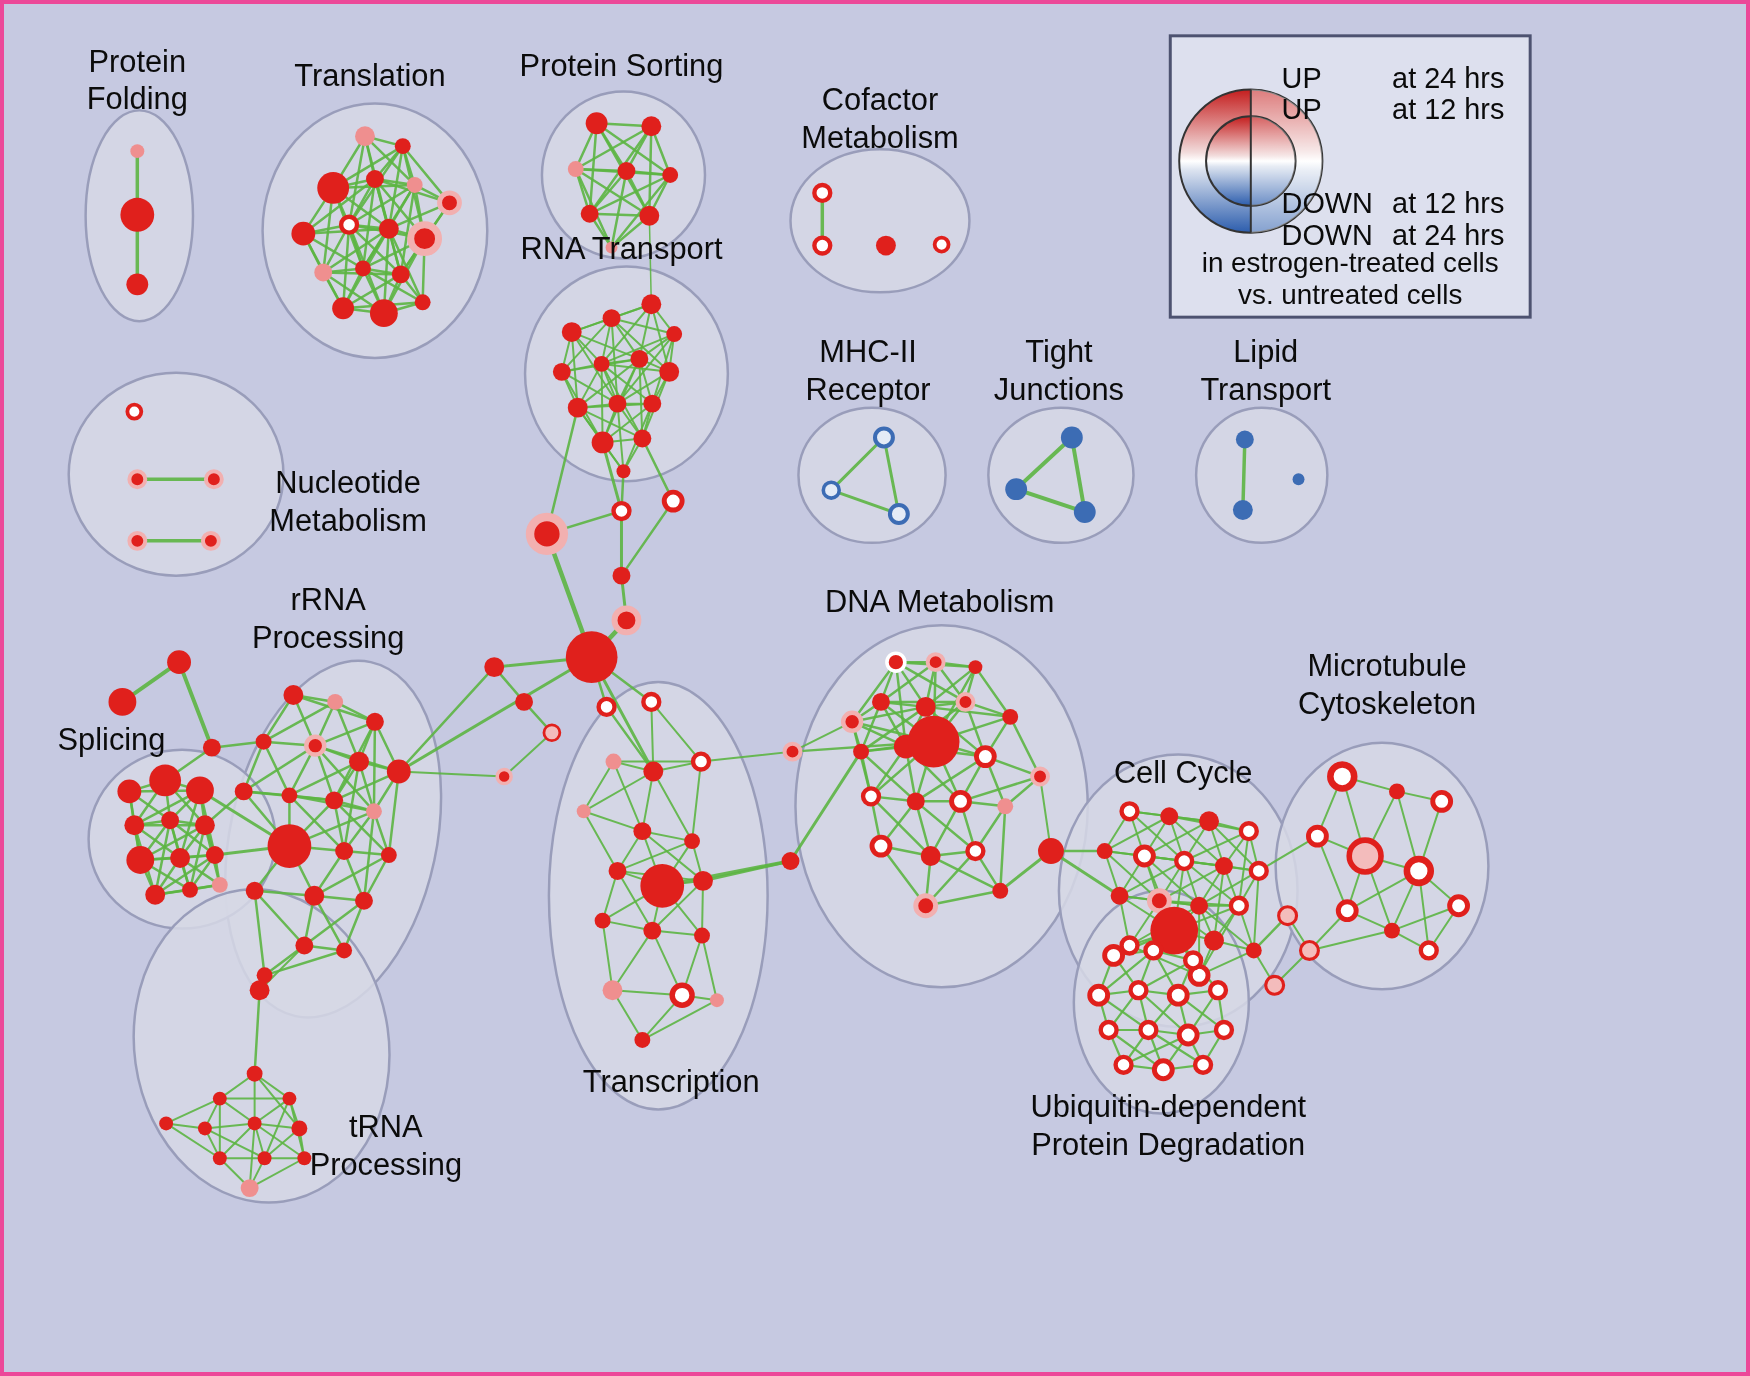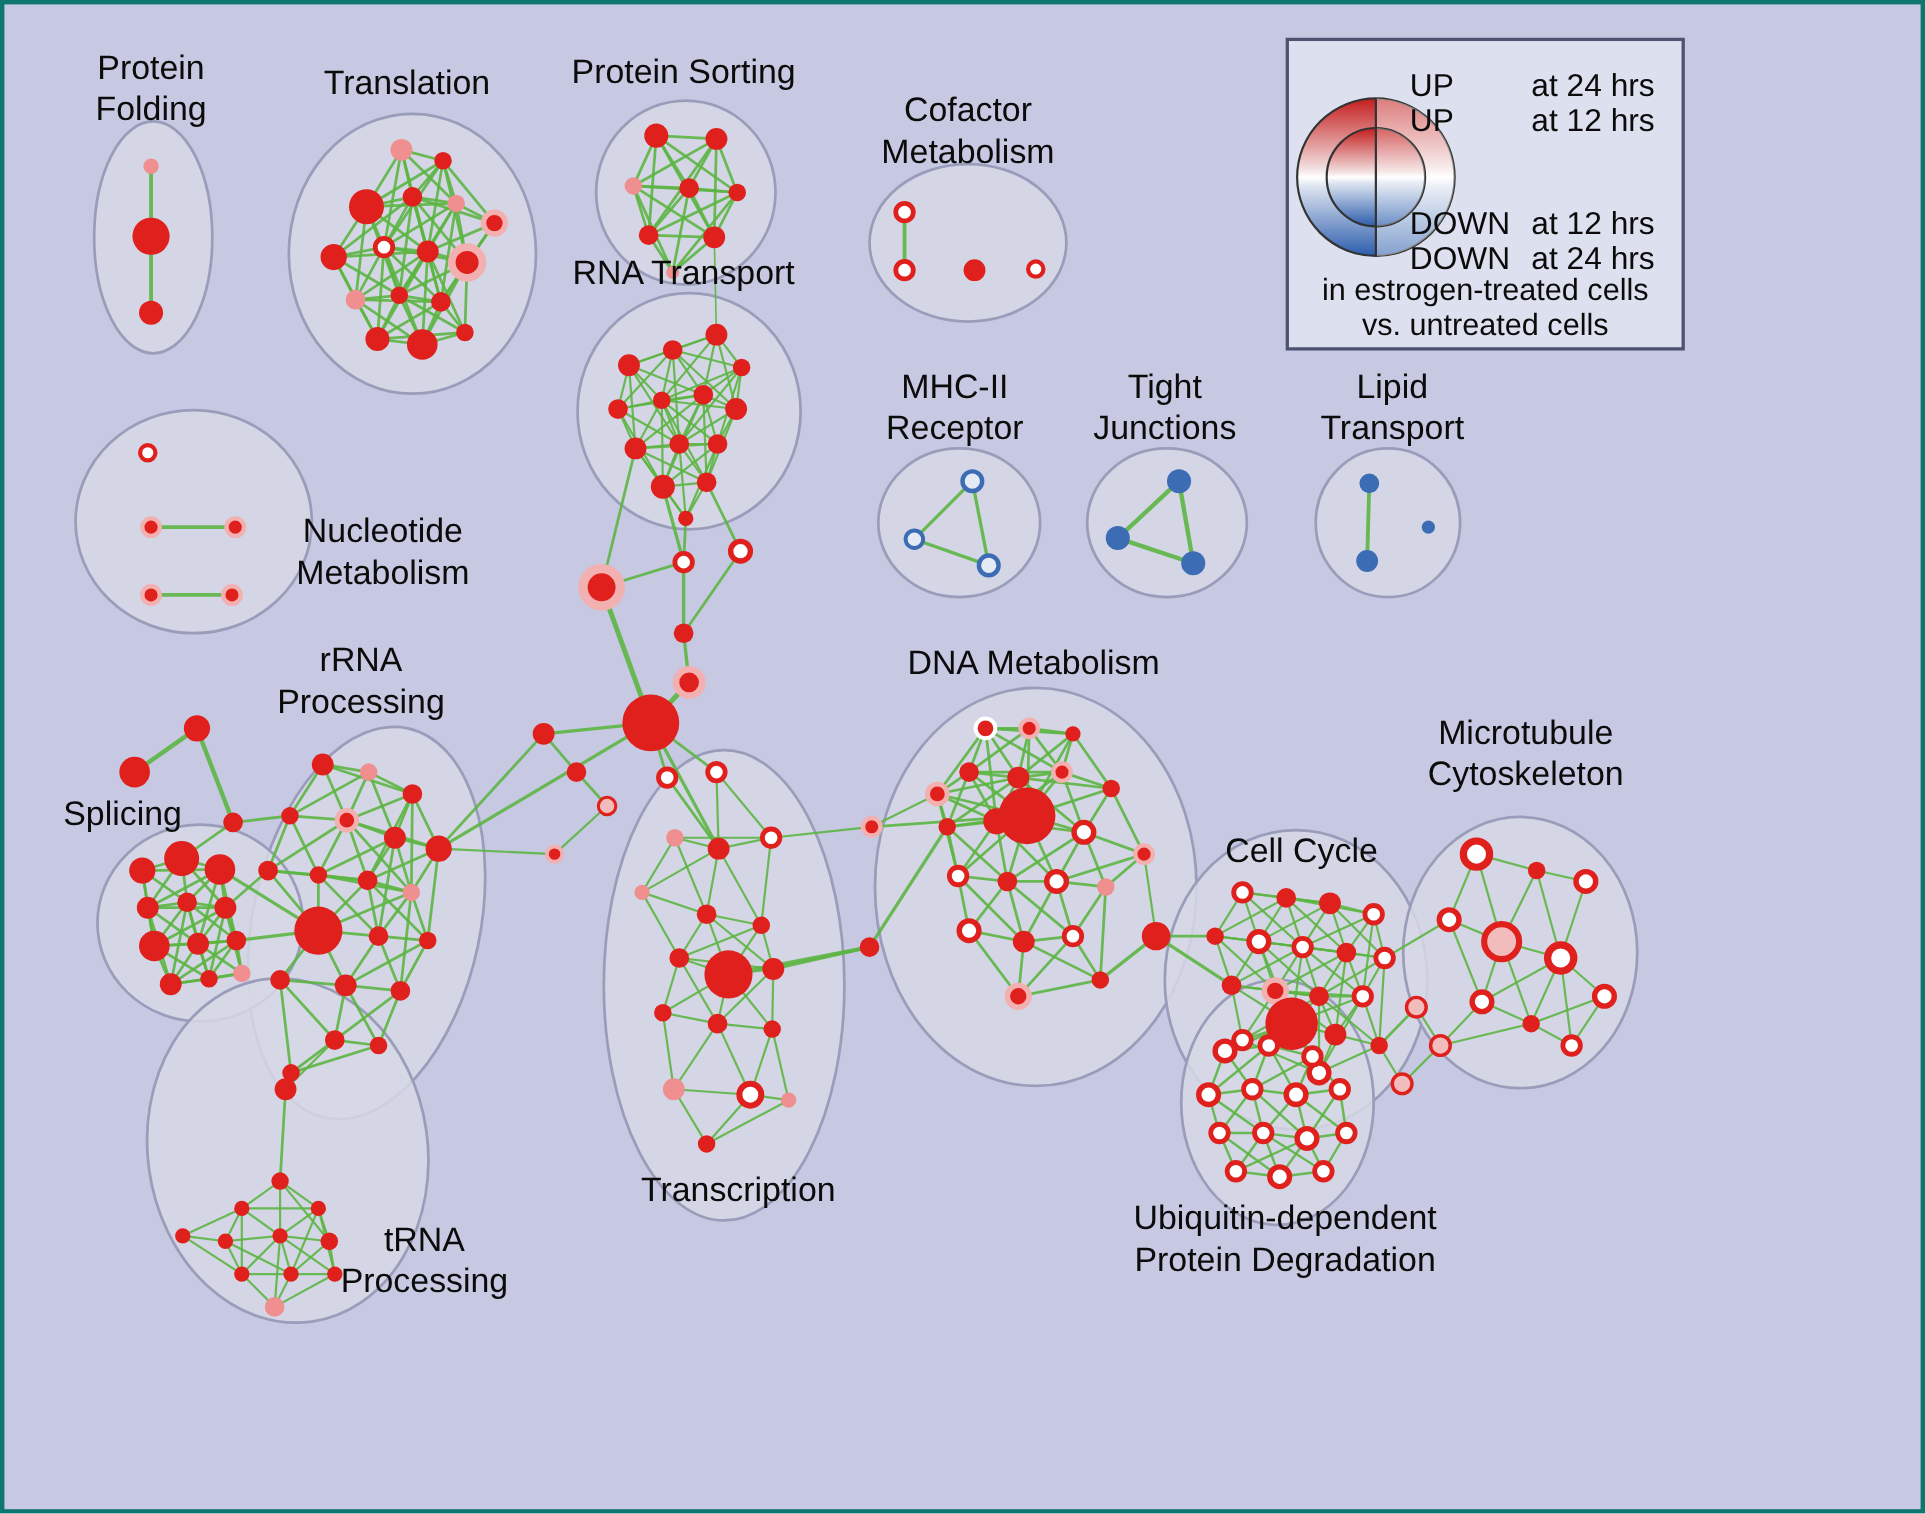--- a/index.html
+++ b/index.html
@@ -1,21 +1,21 @@
 <!DOCTYPE html>
 <html><head>
 <meta charset="utf-8">
 <style>
   html,body{margin:0;padding:0;background:#ffffff;}
   .figure{
     position:relative;
     width:1750px;height:1376px;
     box-sizing:border-box;
     background:#c6c9e1;
-    border:4px solid #0f766e;
+    border:4px solid #ec4899;
     overflow:hidden;
     font-family:"Liberation Sans", sans-serif;
   }
   svg{display:block;width:100%;height:100%;}
   svg text{font-family:"Liberation Sans", sans-serif;fill:#0b0b0b;}
 </style>
 </head>
 <body>
 
 <div class="figure">

